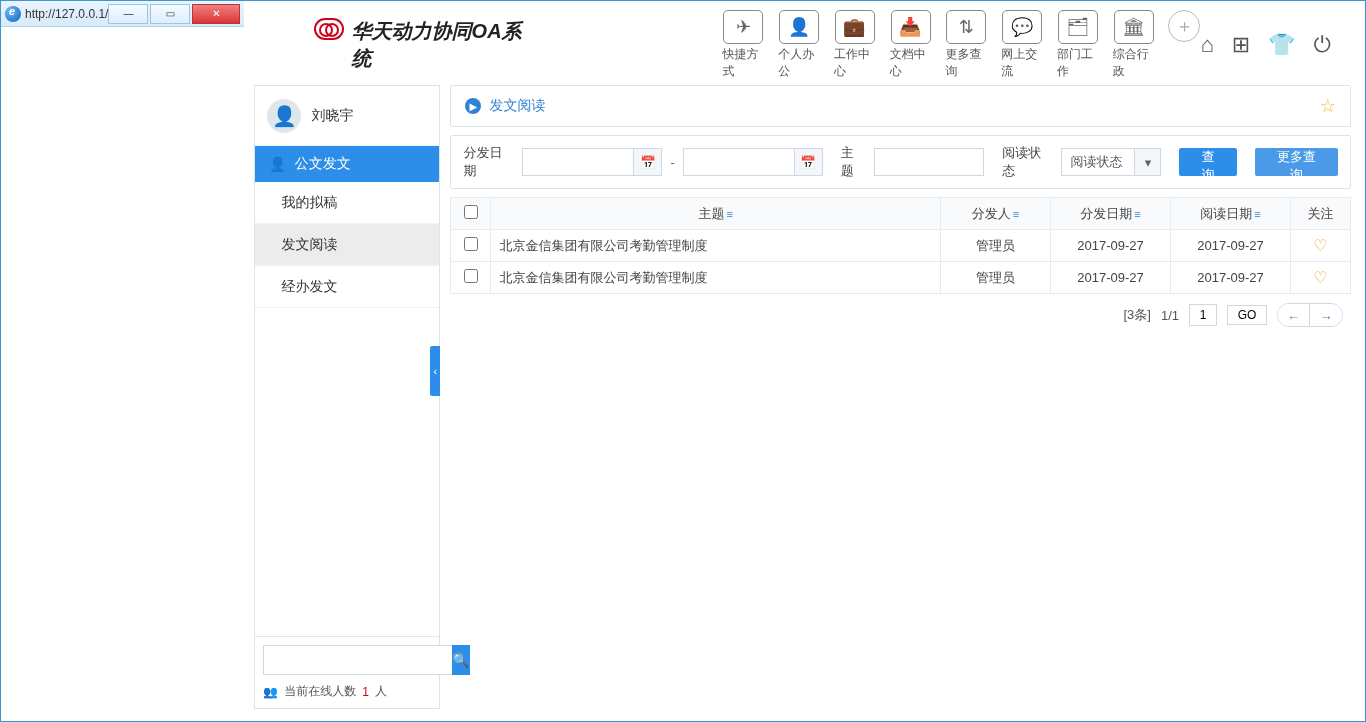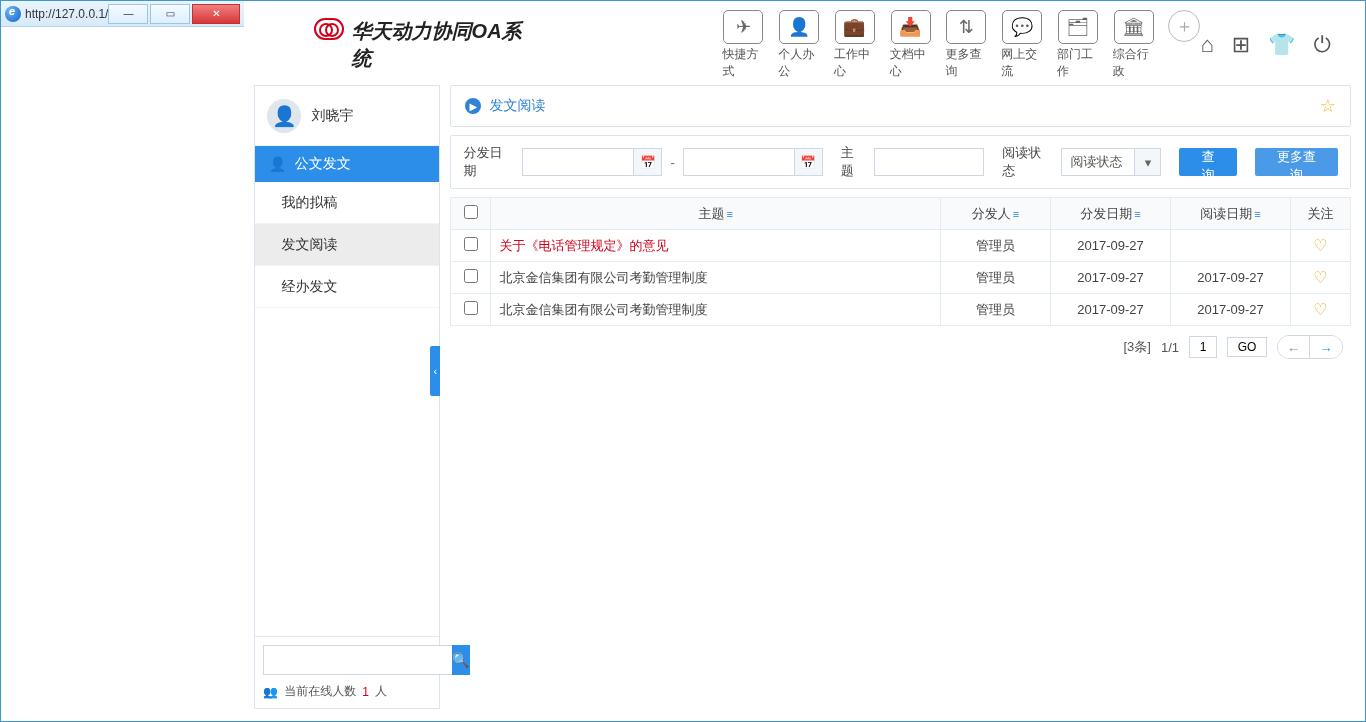--- a/index.html
+++ b/index.html
@@ -231,28 +231,20 @@
                 <th><span>主题</span><span class="sort-glyph">≡</span></th>
                 <th style="width:110px"><span>分发人</span><span class="sort-glyph">≡</span></th>
                 <th style="width:120px"><span>分发日期</span><span class="sort-glyph">≡</span></th>
                 <th style="width:120px"><span>阅读日期</span><span class="sort-glyph">≡</span></th>
                 <th style="width:60px"><span>关注</span></th>
               </tr>
             </thead>
             <tbody id="table-body">
                 <tr>
     <td><input type="checkbox" class="chk" style=""></td>
-    <td class="subject highlight">关于《电话管理规定》的意见</td>
-    <td>管理员</td>
-    <td>2017-09-27</td>
-    <td></td>
-    <td><span class="heart">♡</span></td>
-                </tr>
-                <tr>
-    <td><input type="checkbox" class="chk" style=""></td>
     <td class="subject ">北京金信集团有限公司考勤管理制度</td>
     <td>管理员</td>
     <td>2017-09-27</td>
     <td>2017-09-27</td>
     <td><span class="heart">♡</span></td>
                 </tr>
                 <tr>
     <td><input type="checkbox" class="chk" style=""></td>
     <td class="subject ">北京金信集团有限公司考勤管理制度</td>
     <td>管理员</td>

